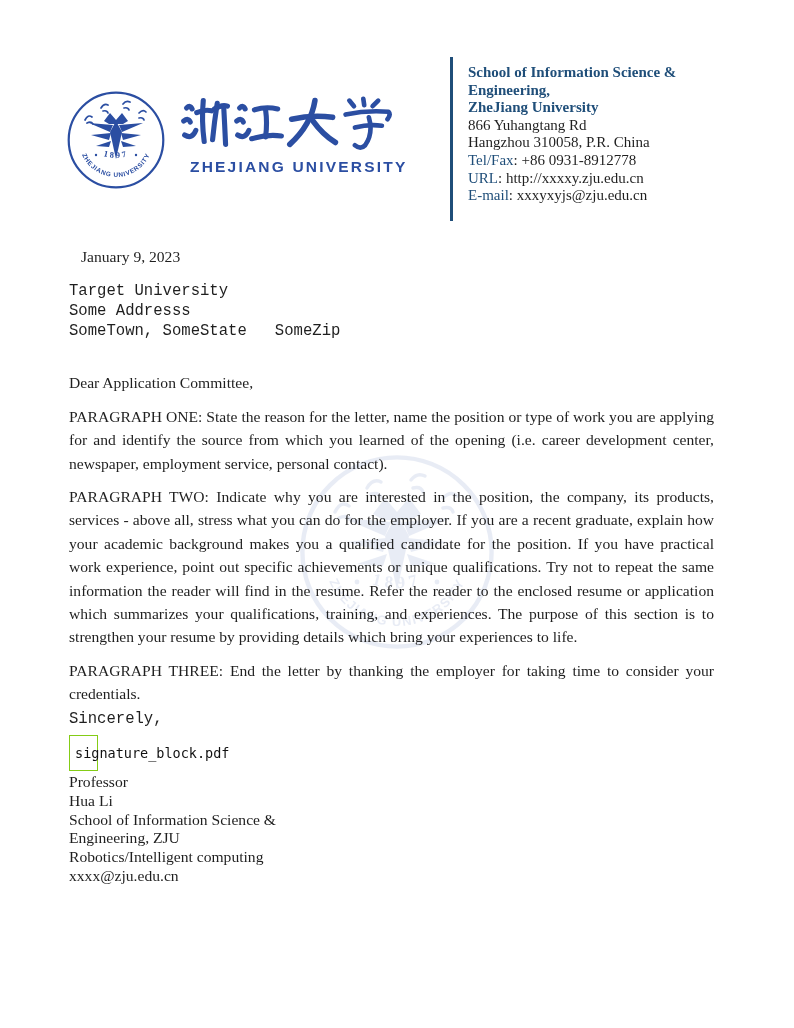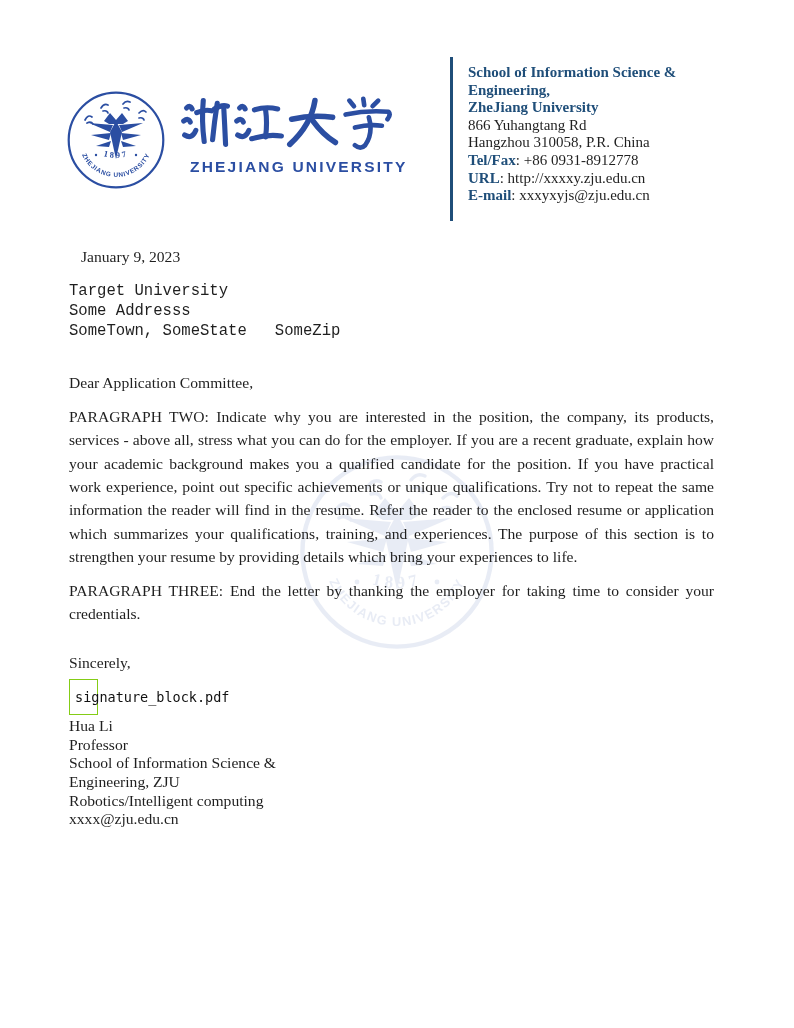--- a/index.html
+++ b/index.html
@@ -64,40 +64,40 @@
     border-left: 3px solid #1F4E79;
     padding: 7px 0 16px 15px;
   }
   .contact-line {
     font-size: 15px;
     line-height: 17.6px;
     color: #1f1f1f;
     white-space: nowrap;
   }
   .contact-line.org { color: #1F4E79; font-weight: bold; }
-  .contact-lbl { color: #1F4E79; font-weight: bold; }
+  .contact-lbl { color: #1F4E79; font-weight: normal; }
 
   
   .letter-body {
     position: absolute;
     left: 69px;
     top: 245px;
     width: 645px;
     z-index: 1;
     font-size: 15.6px;
     line-height: 23.4px;
   }
   .date { margin-bottom: 13px; margin-left: 12px; }
   .address-line { line-height: 20px; white-space: pre-wrap; font-family: Liberation Mono, monospace; }
   .salutation { margin-top: 30px; }
   .para {
     margin-top: 10px;
     text-align: justify;
   }
-  .closing { margin-top: 26px; }
+  .closing { margin-top: 2px; font-family: Liberation Mono, monospace; }
 
   .sig-placeholder {
     position: relative;
     margin-top: 4px;
     width: 29px;
     height: 36px;
     border: 1px solid #84cc16;
   }
   .sig-placeholder .sig-text {
     position: absolute;
@@ -218,32 +218,33 @@
     <div class="date">January 9, 2023</div>
 
     <div class="address">
       <div class="address-line">Target University</div>
       <div class="address-line">Some Addresss</div>
       <div class="address-line">SomeTown, SomeState   SomeZip</div>
     </div>
 
     <div class="salutation">Dear Application Committee,</div>
 
+    <p class="para">PARAGRAPH ONE: State the reason for the letter, name the position or type of work you are applying for and identify the source from which you learned of the opening (i.e. career development center, newspaper, employment service, personal contact).</p>
     <p class="para">PARAGRAPH TWO: Indicate why you are interested in the position, the company, its products, services - above all, stress what you can do for the employer. If you are a recent graduate, explain how your academic background makes you a qualified candidate for the position. If you have practical work experience, point out specific achievements or unique qualifications. Try not to repeat the same information the reader will find in the resume. Refer the reader to the enclosed resume or application which summarizes your qualifications, training, and experiences. The purpose of this section is to strengthen your resume by providing details which bring your experiences to life.</p>
     <p class="para">PARAGRAPH THREE: End the letter by thanking the employer for taking time to consider your credentials.</p>
 
     <div class="closing">Sincerely,</div>
 
     <div class="sig-placeholder">
       <span class="sig-text">signature_block.pdf</span>
     </div>
 
     <div class="signature-block">
+      <div class="signature-line">Professor</div>
       <div class="signature-line">Hua Li</div>
-      <div class="signature-line">Professor</div>
       <div class="signature-line">School of Information Science &amp;</div>
       <div class="signature-line">Engineering, ZJU</div>
       <div class="signature-line">Robotics/Intelligent computing</div>
       <div class="signature-line">xxxx@zju.edu.cn</div>
     </div>
   </div>
 
 </div>
 
 </body></html>

